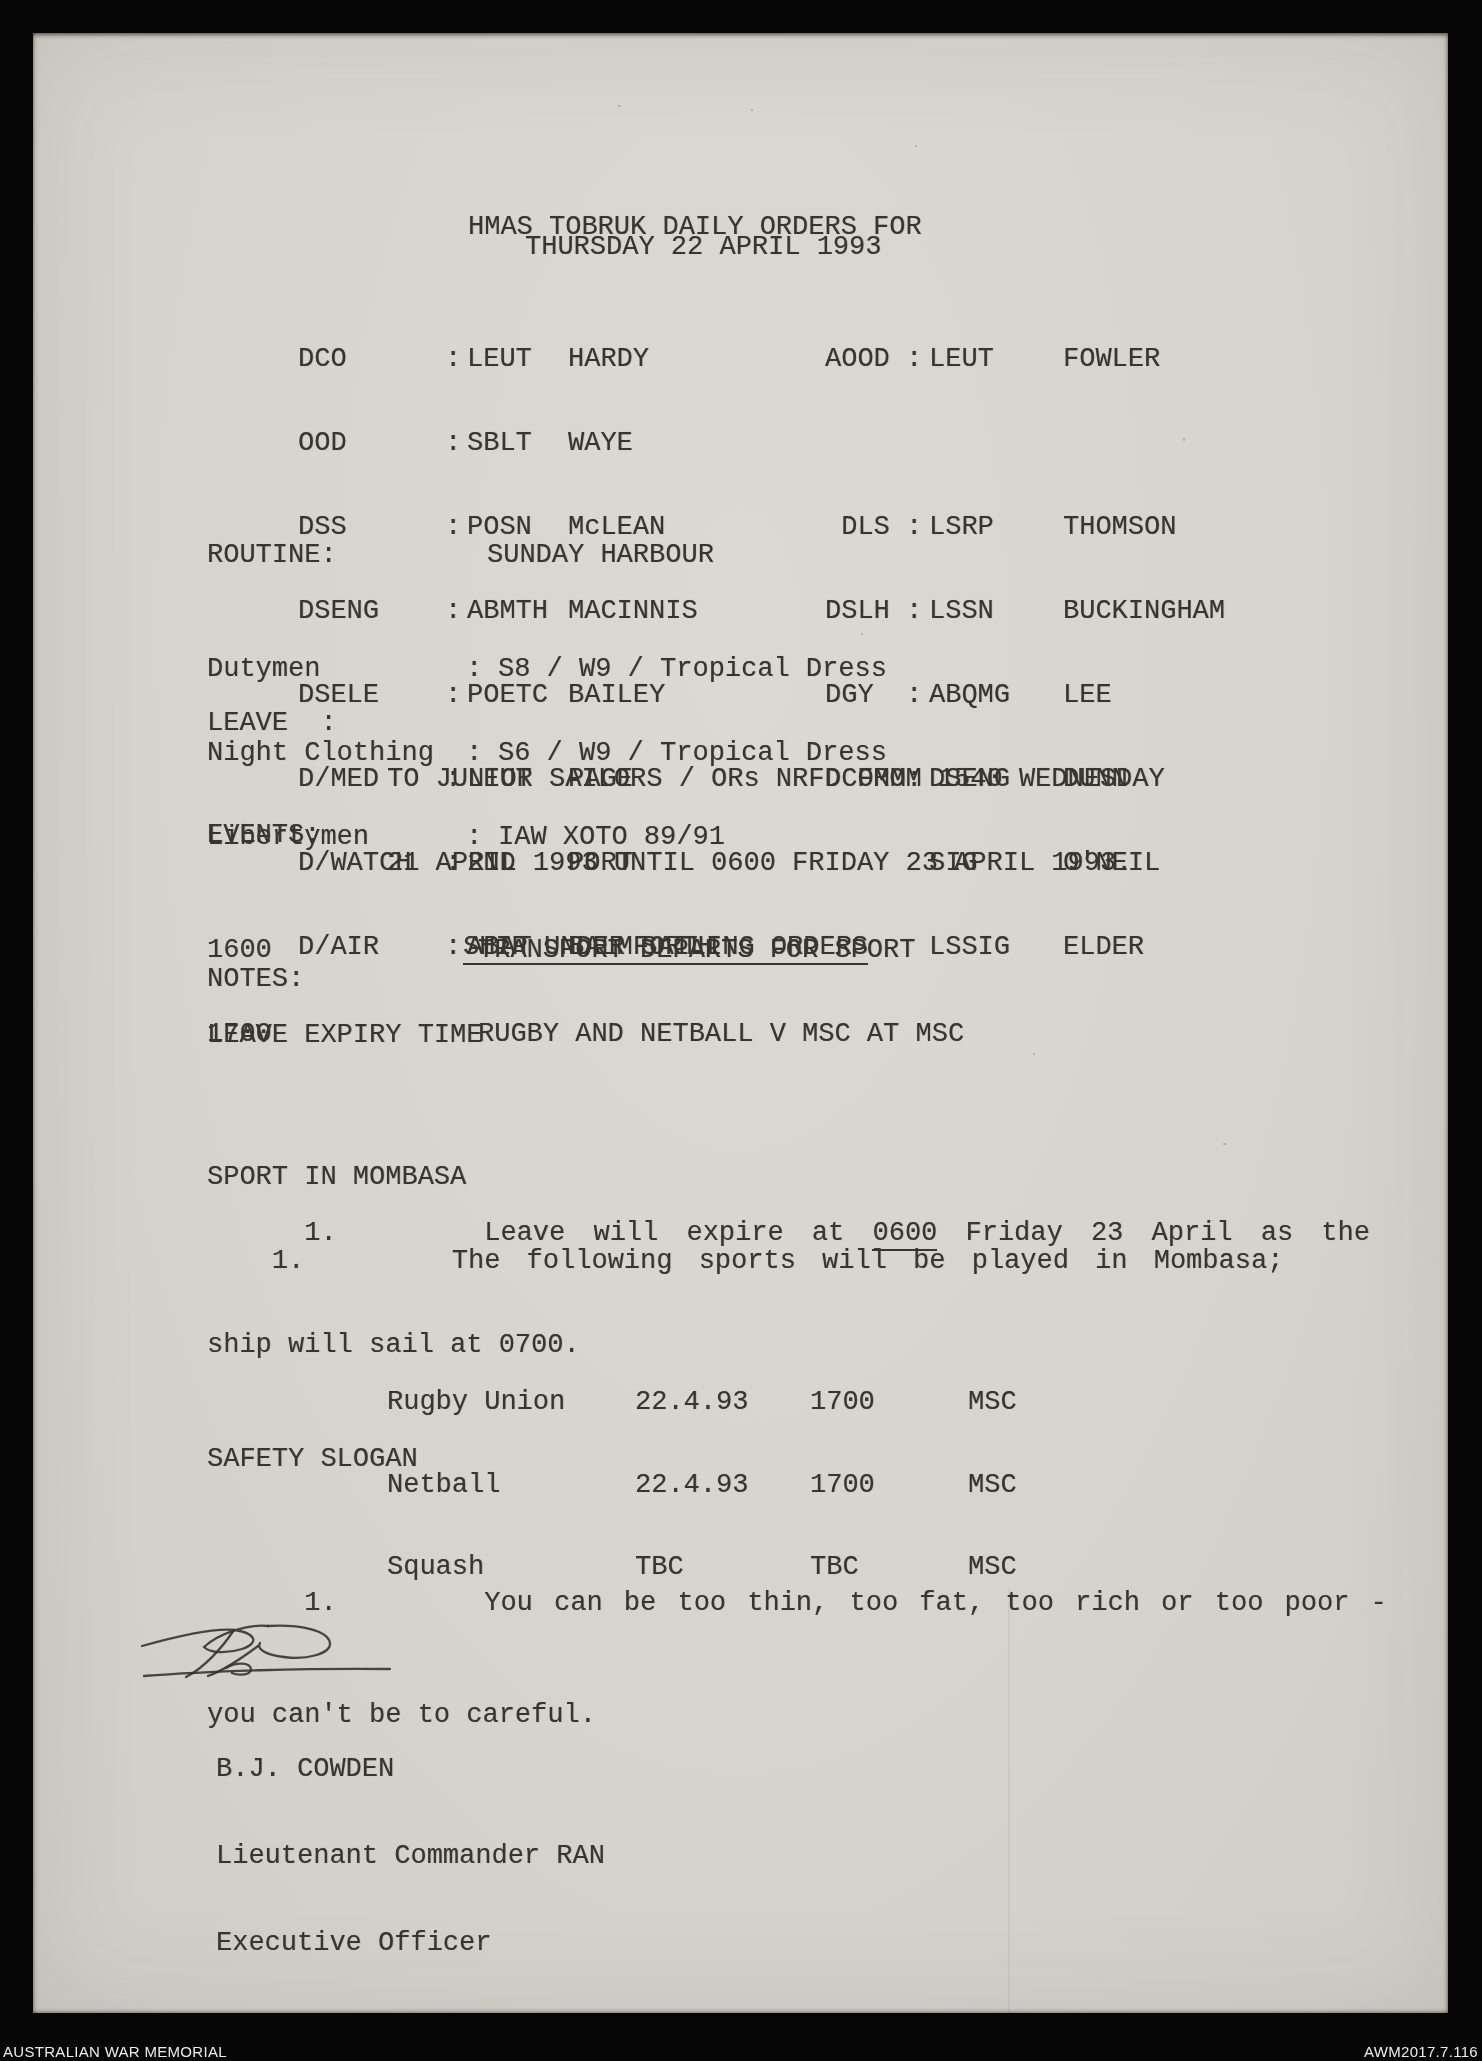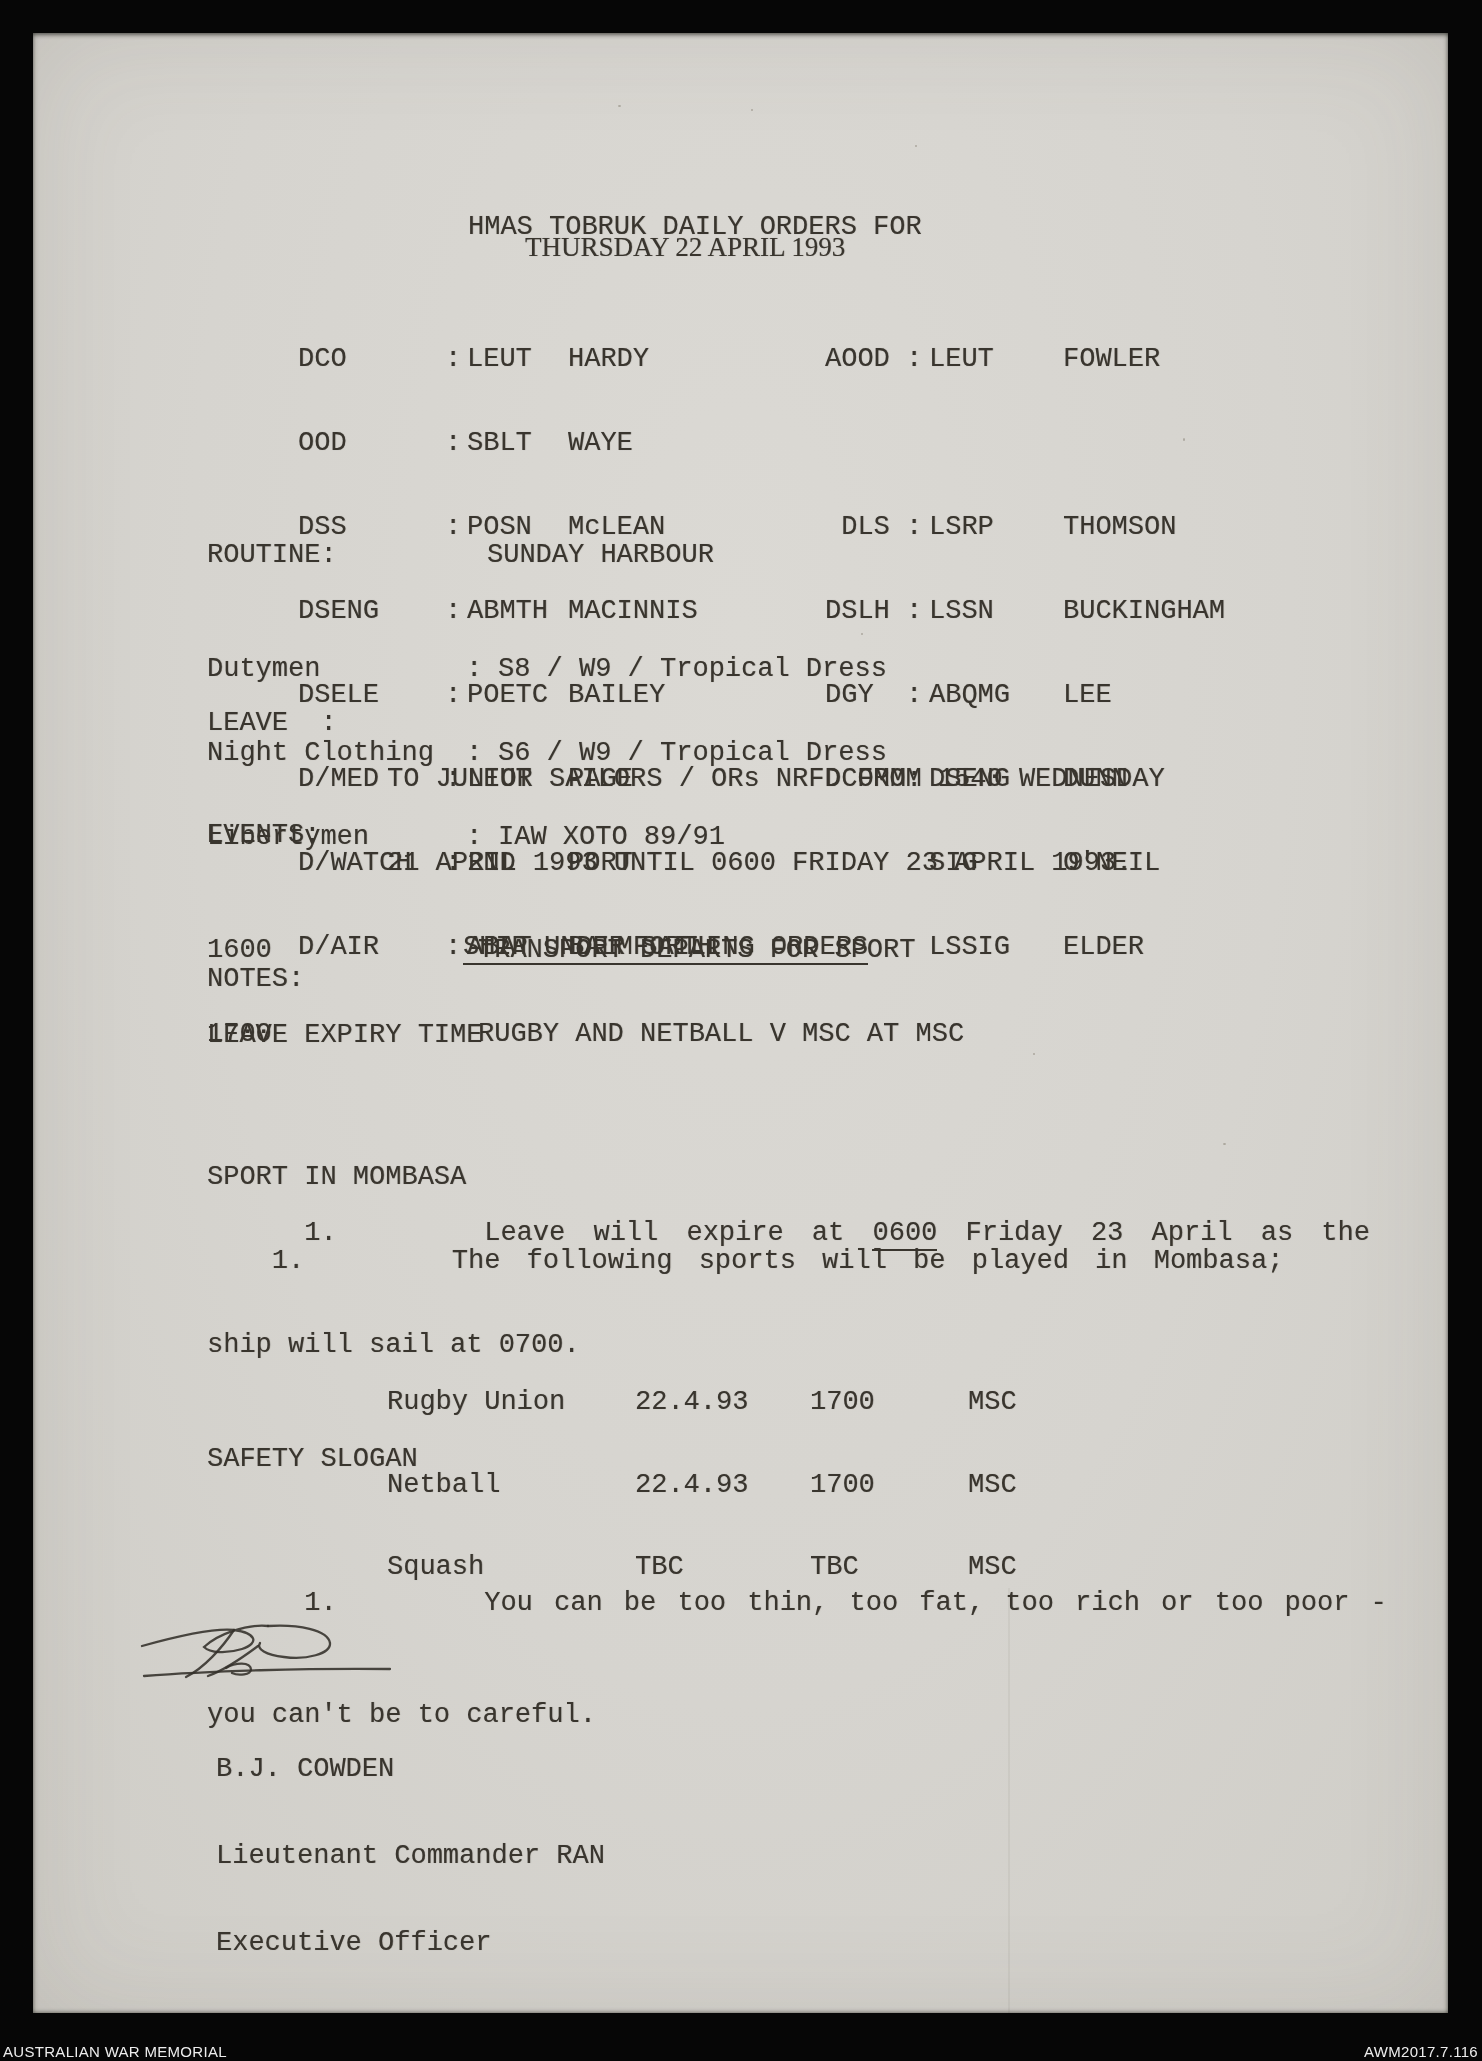--- a/index.html
+++ b/index.html
@@ -52,21 +52,21 @@
   .crease{position:absolute;left:975px;top:1555px;width:2px;height:425px;background:rgba(40,36,28,.05);}
   .sig-svg{position:absolute;left:105px;top:1583px;}
   .sig-svg path{fill:none;stroke:#33302a;stroke-width:2.3;stroke-linecap:round;opacity:.88;}
 </style>
 </head>
 <body>
 
 <div class="paper">
 
   <div class="abs" style="left:435px;top:180px;">HMAS TOBRUK DAILY ORDERS FOR</div>
-  <div class="abs" style="left:492px;top:200px;font-family:Liberation Serif, serif;">THURSDAY 22 APRIL 1993</div>
+  <div class="abs" style="left:492px;top:200px;">THURSDAY 22 APRIL 1993</div>
 
   <div class="abs" style="left:265px;top:256px;">
     <div class="flexrow">
       <span class="cell c-role">DCO</span><span class="cell c-sep">:</span><span class="cell c-rank">LEUT</span><span class="cell c-name">HARDY</span><span class="cell c-rhead">AOOD :</span><span class="cell c-rrank">LEUT</span><span class="cell c-rname">FOWLER</span>
     </div>
     <div class="flexrow">
       <span class="cell c-role">OOD</span><span class="cell c-sep">:</span><span class="cell c-rank">SBLT</span><span class="cell c-name">WAYE</span><span class="cell c-rhead"></span><span class="cell c-rrank"></span><span class="cell c-rname"></span>
     </div>
     <div class="flexrow">
       <span class="cell c-role">DSS</span><span class="cell c-sep">:</span><span class="cell c-rank">POSN</span><span class="cell c-name">McLEAN</span><span class="cell c-rhead"> DLS :</span><span class="cell c-rrank">LSRP</span><span class="cell c-rname">THOMSON</span>

